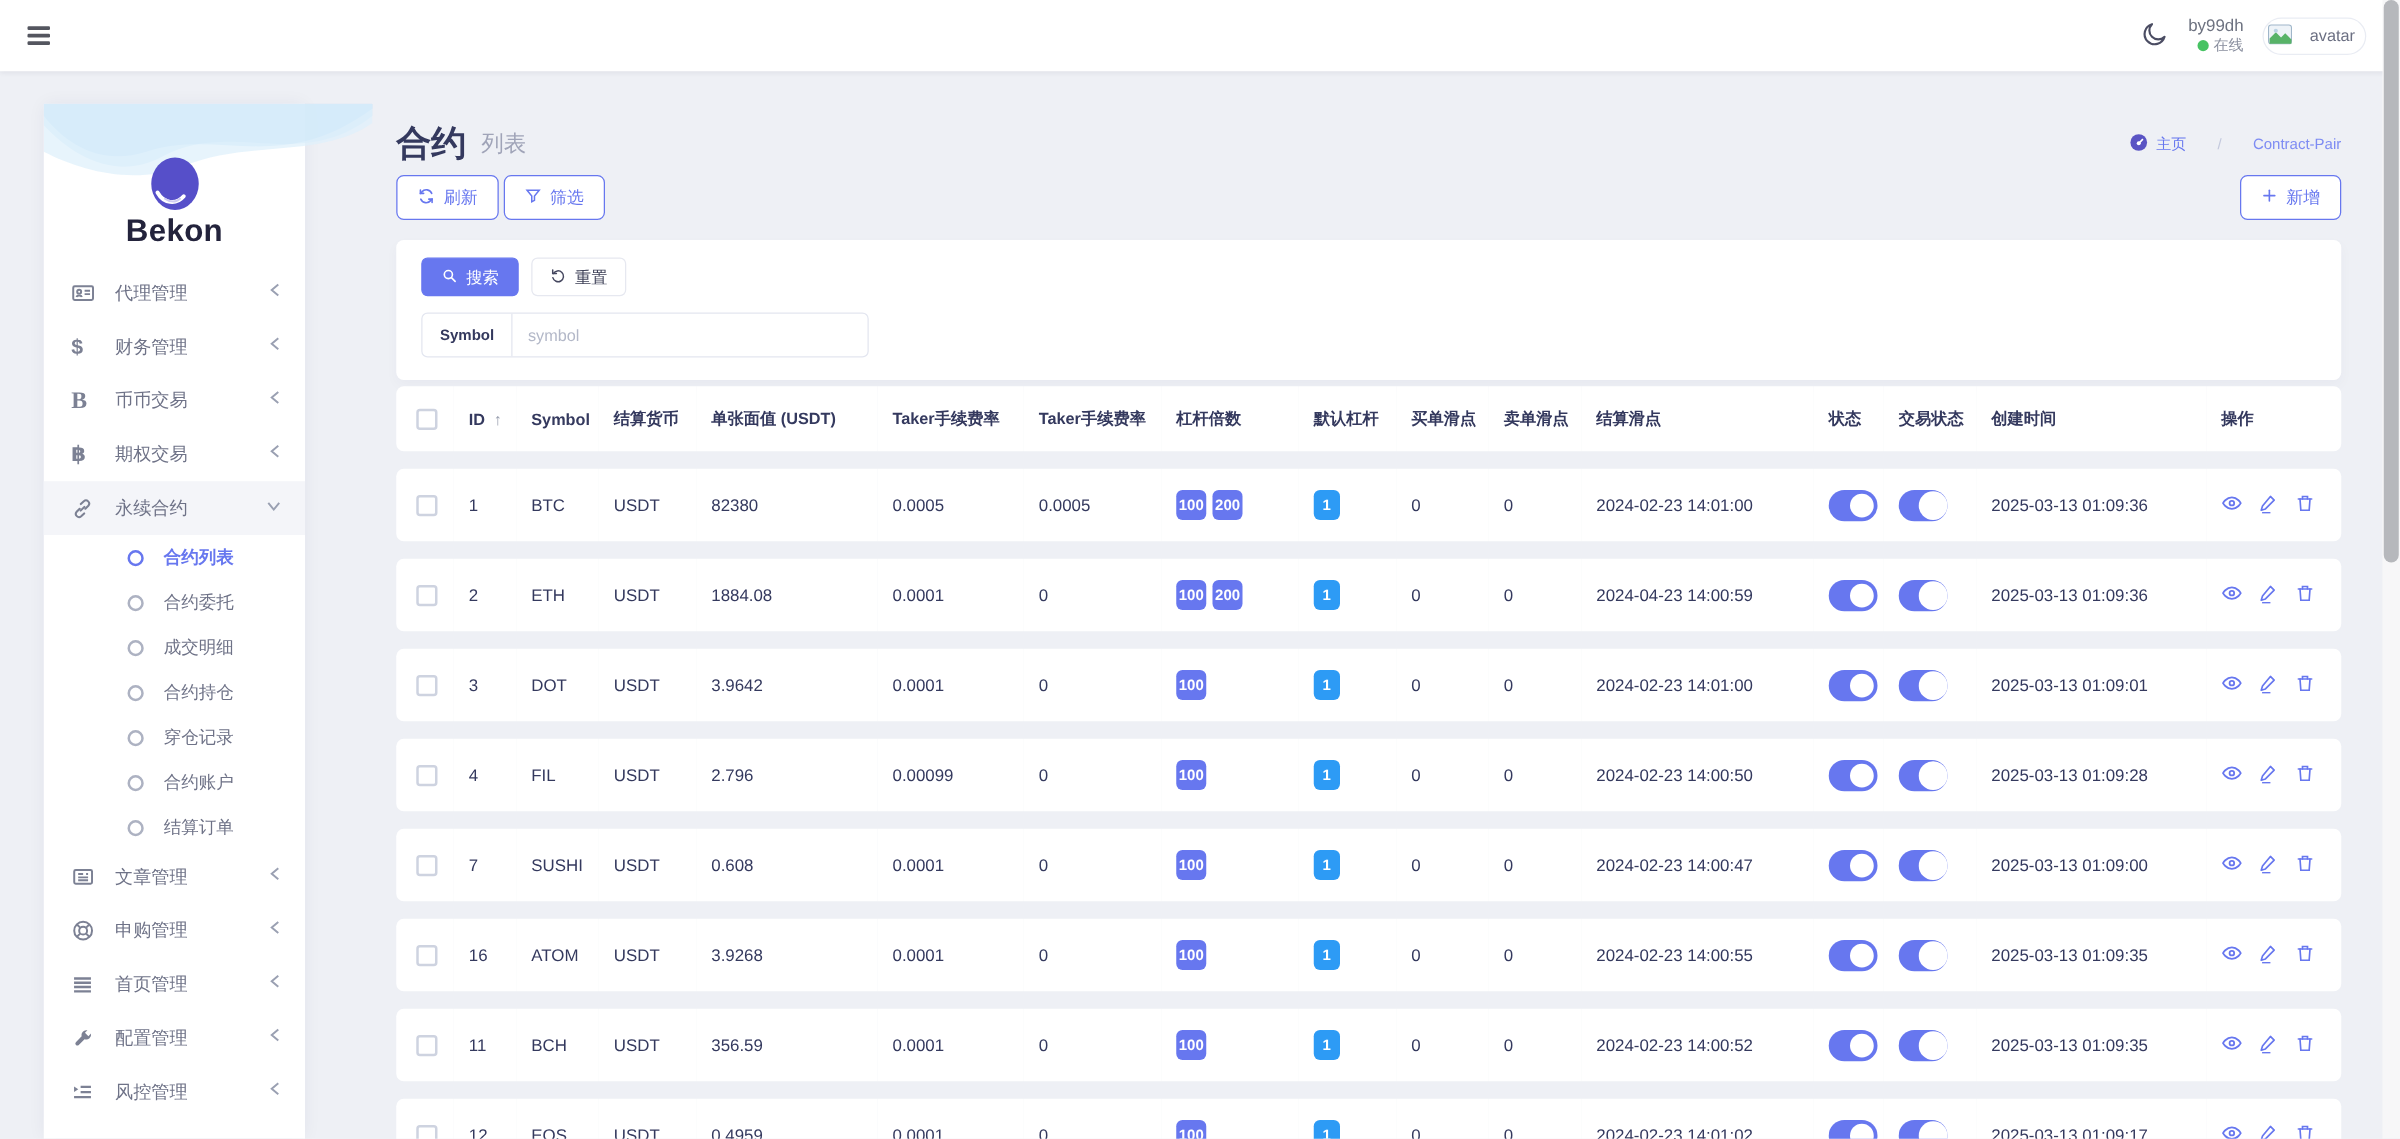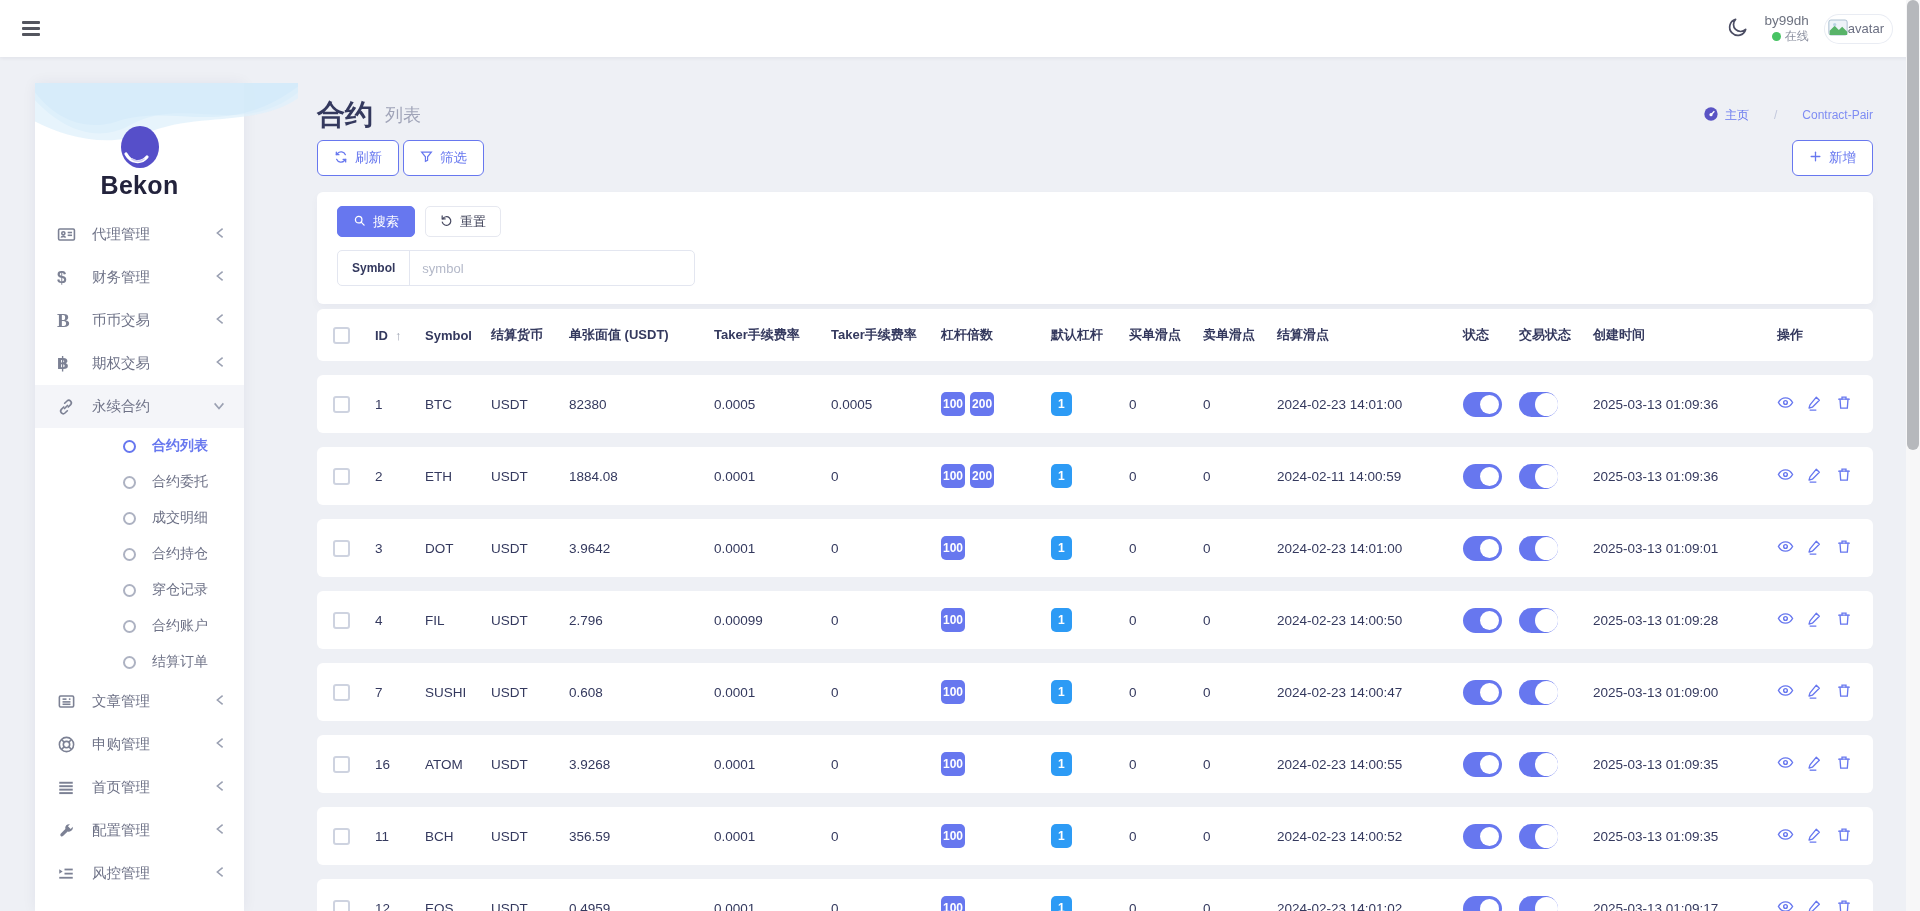--- a/index.html
+++ b/index.html
@@ -11,40 +11,40 @@
             box-shadow:0 1px 4px rgba(30,30,60,.07); z-index:5; display:flex; align-items:center; }
   .hamburger { margin-left:22px; width:26px; height:22px; background:none; border:none; cursor:pointer;
                display:flex; flex-direction:column; justify-content:center; gap:3.5px; }
   .hamburger span { display:block; width:18px; height:2.6px; background:#54565f; border-radius:1px; }
   .nav-right { margin-left:auto; margin-right:28px; display:flex; align-items:center; gap:16px; }
   .icon-btn { background:none; border:none; cursor:pointer; display:flex; align-items:center; }
   .user-meta { text-align:right; cursor:pointer; line-height:1.25; }
   .user-name { font-size:13.5px; color:#6d7280; }
   .user-status { font-size:12px; color:#8a8f9f; display:flex; align-items:center; justify-content:flex-end; gap:4px; }
   .dot { width:9px; height:9px; border-radius:50%; background:#47c363; display:inline-block; }
-  .avatar { display:flex; align-items:center; gap:0; background:#fff; border-radius:14px; height:28px;
+  .avatar { display:flex; align-items:center; gap:14px; background:#fff; border-radius:14px; height:28px;
             padding:2px 8px 2px 3px; box-shadow:0 0 0 1px #e9ecf3; cursor:pointer; font-size:13px; color:#6b6f82; }
 
   
   .sidebar { position:absolute; left:35px; top:83px; width:209px; height:828px; background:#fff;
              box-shadow:0 0 14px rgba(40,40,80,.06); z-index:2; }
   .side-head { position:relative; height:118px; overflow:visible; }
   .wave { position:absolute; top:0; left:0; width:263px; height:72px; }
   .logo { position:absolute; top:40px; left:50%; transform:translateX(-50%); }
   .brand { position:absolute; top:88px; width:100%; text-align:center; font-size:25px; font-weight:700;
            color:#23233c; letter-spacing:.3px; }
   .menu { list-style:none; margin-top:12px; }
   .m-item { height:43px; display:flex; align-items:center; padding:0 18px 0 22px; color:#6e7287; cursor:pointer; }
   .m-item .icon { width:30px; display:flex; align-items:center; color:#7c8194; }
   .icon-char { width:30px; font-size:17px; font-weight:700; color:#7c8194; }
   .serif { font-family:"Liberation Serif","DejaVu Serif",serif; font-size:19px; }
   .m-item .label { flex:1; font-size:14.5px; margin-left:5px; }
   .m-item.active { background:#f4f5f9; }
   .sub { list-style:none; }
-  .s-item { height:36px; display:flex; align-items:center; padding-left:88px; color:#6e7287; font-size:14px; cursor:pointer;text-align:right; }
+  .s-item { height:36px; display:flex; align-items:center; padding-left:67px; color:#6e7287; font-size:14px; cursor:pointer;text-align:right; }
   .s-item .ring { width:13px; height:13px; border:2px solid #adb2c2; border-radius:50%; margin-right:16px; flex:none; }
   .s-item.active { color:#6777ef; font-weight:700; }
   .s-item.active .ring { border-color:#6777ef; }
 
   
   .main { position:absolute; left:317px; top:83px; width:1556px; }
   .page-header { display:flex; align-items:center; margin-top:12px; height:40px; }
   .page-title { font-size:28px; font-weight:600; color:#34395e; }
   .page-subtitle { font-size:18px; color:#a0a4b8; margin-left:12px; }
   .breadcrumb { margin-left:auto; display:flex; align-items:center; gap:25px; font-size:12px; }
@@ -449,21 +449,21 @@
     <td>2</td>
     <td>ETH</td>
     <td>USDT</td>
     <td>1884.08</td>
     <td>0.0001</td>
     <td>0</td>
     <td><span class="badge">100</span><span class="badge">200</span></td>
     <td><span class="badge blue">1</span></td>
     <td>0</td>
     <td>0</td>
-    <td>2024-02-11 14:00:59</td>
+    <td>2024-04-23 14:00:59</td>
     <td><span class="switch on"><span class="knob"></span></span></td>
     <td><span class="switch alt on"><span class="knob"></span></span></td>
     <td>2025-03-13 01:09:36</td>
     <td class="actions">
       <button><svg width="17" height="17" viewBox="0 0 24 24" fill="none" stroke="currentColor" stroke-width="2">
                 <path d="M2 12s3.5-6.5 10-6.5S22 12 22 12s-3.5 6.5-10 6.5S2 12 2 12z"></path>
                 <circle cx="12" cy="12" r="2.6"></circle>
               </svg></button>
       <button><svg width="16" height="17" viewBox="0 0 24 25" fill="none" stroke="currentColor" stroke-width="2" stroke-linejoin="round">
                 <path d="M14 4.5l4.5 4.5L8 19.5 3 21l1.5-5L14 4.5z"></path>

